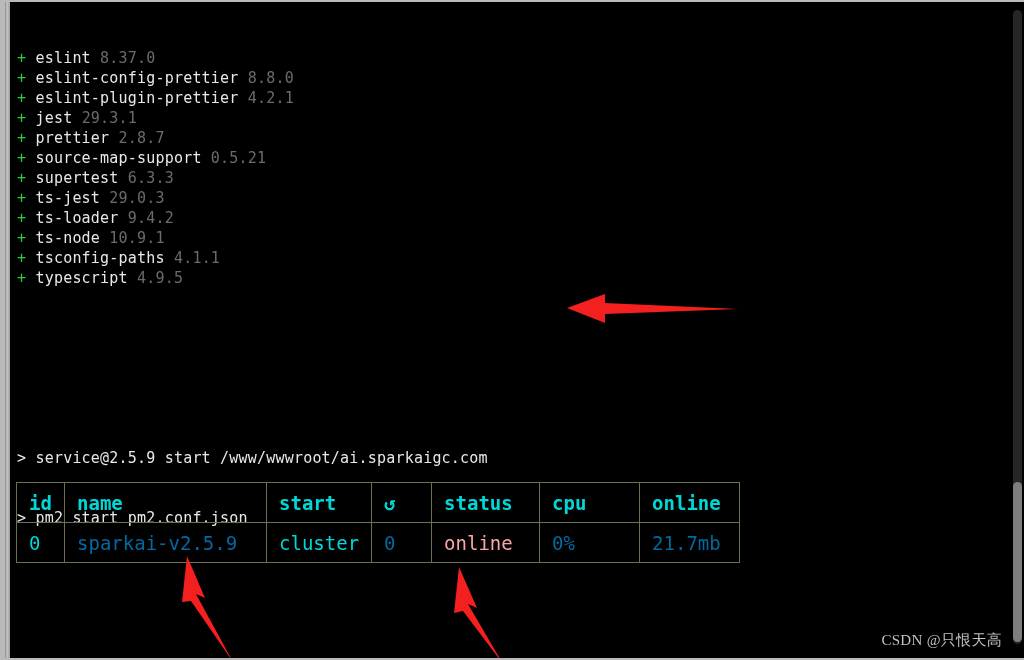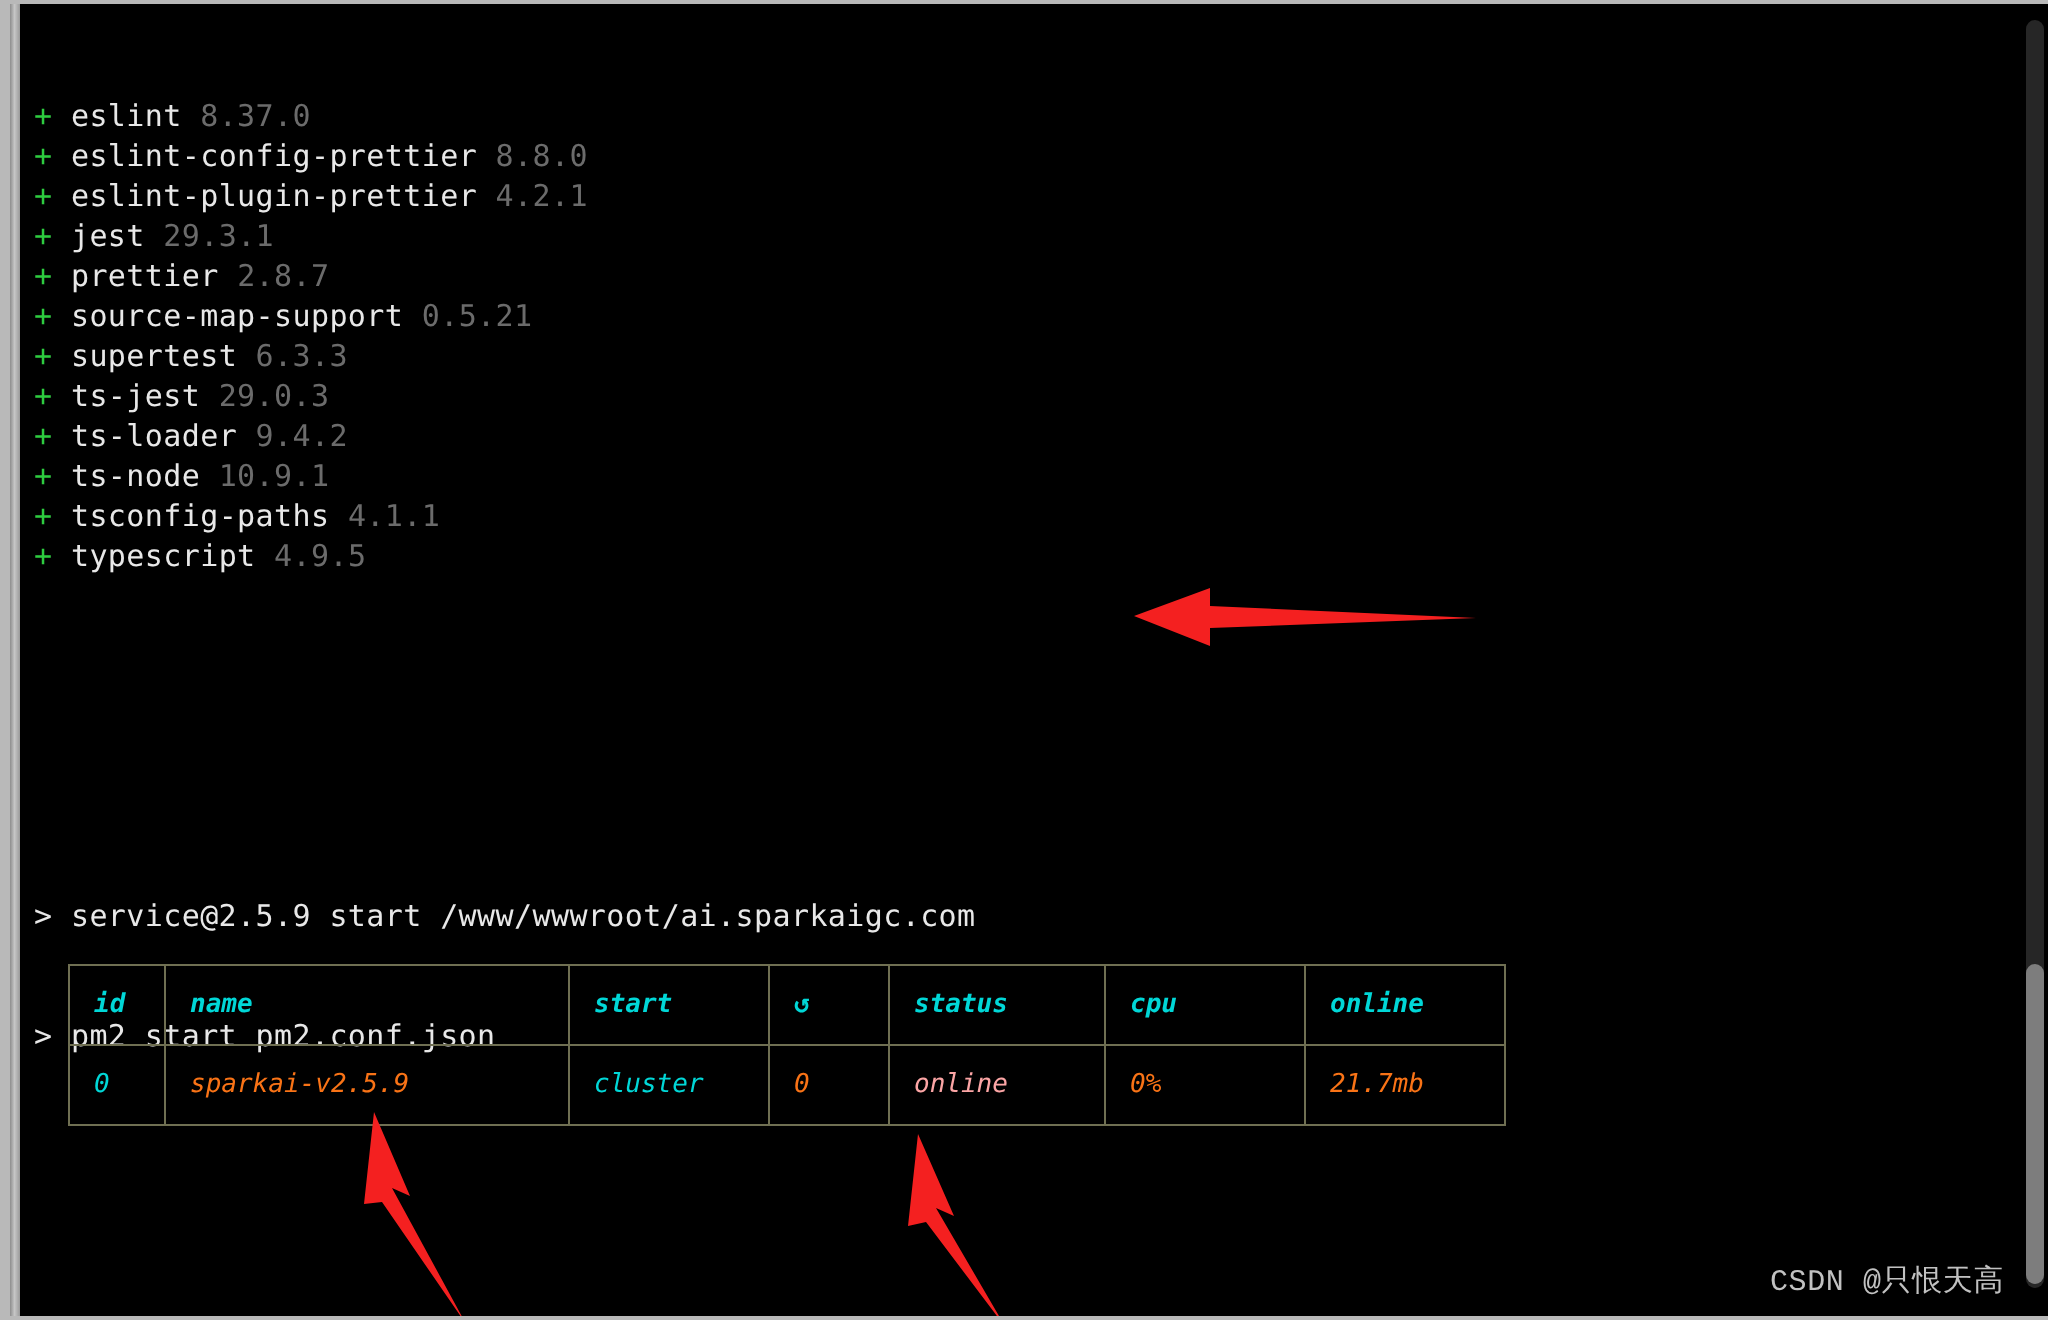--- a/index.html
+++ b/index.html
@@ -56,59 +56,58 @@
   .c-plus    { color:#2ecc40; }
   .c-pkg     { color:#e8e8e8; }
   .c-ver     { color:#6b6b6b; }
   .c-white   { color:#e8e8e8; }
   .c-prompt  { color:#e8e8e8; }
   .c-gt      { color:#e8e8e8; }
 
   
   #pm2-table {
     position:absolute;
-    left:29px; top:480px;
+    left:11px; top:480px;
     border-collapse:collapse;
-    font-size:13px;
+    font-size:19px;
     color:#e8e8e8;
-    font-style:italic;
   }
   #pm2-table td, #pm2-table th {
     border:1px solid #6f6f52;
     padding:0 12px;
     height:40px;
     text-align:left;
     font-weight:normal;
     vertical-align:middle;
     white-space:nowrap;
   }
   #pm2-table thead th { color:#00d7d7; font-weight:bold; }
   .cell-cyan  { color:#00d7d7; font-weight:bold; }
   .cell-green { color:#fca5a5; font-weight:bold; }
-  .cell-plain { color:#f97316; }
+  .cell-plain { color:#0369a1; }
   .col-id     { min-width:48px; }
   .col-name   { min-width:202px; }
   .col-mode   { min-width:100px; }
   .col-rs     { min-width:60px; }
   .col-status { min-width:108px; }
   .col-cpu    { min-width:100px; }
   .col-mem    { min-width:100px; }
 
   
   .arrow-svg { position:absolute; pointer-events:none; }
   #arrow-horizontal { left:560px; top:285px; }
   #arrow-left-up    { left:160px; top:548px; }
   #arrow-right-up   { left:430px; top:560px; }
 
   
   #watermark {
     position:absolute;
     right:22px; bottom:8px;
     color:#d2d2d2;
-    font-family:Liberation Mono, monospace;
+    font-family:Liberation Serif, serif;
     font-size:15px;
     opacity:0.92;
     letter-spacing:0.3px;
   }
 </style>
 </head>
 <body>
 
 <div id="terminal-window">
 

